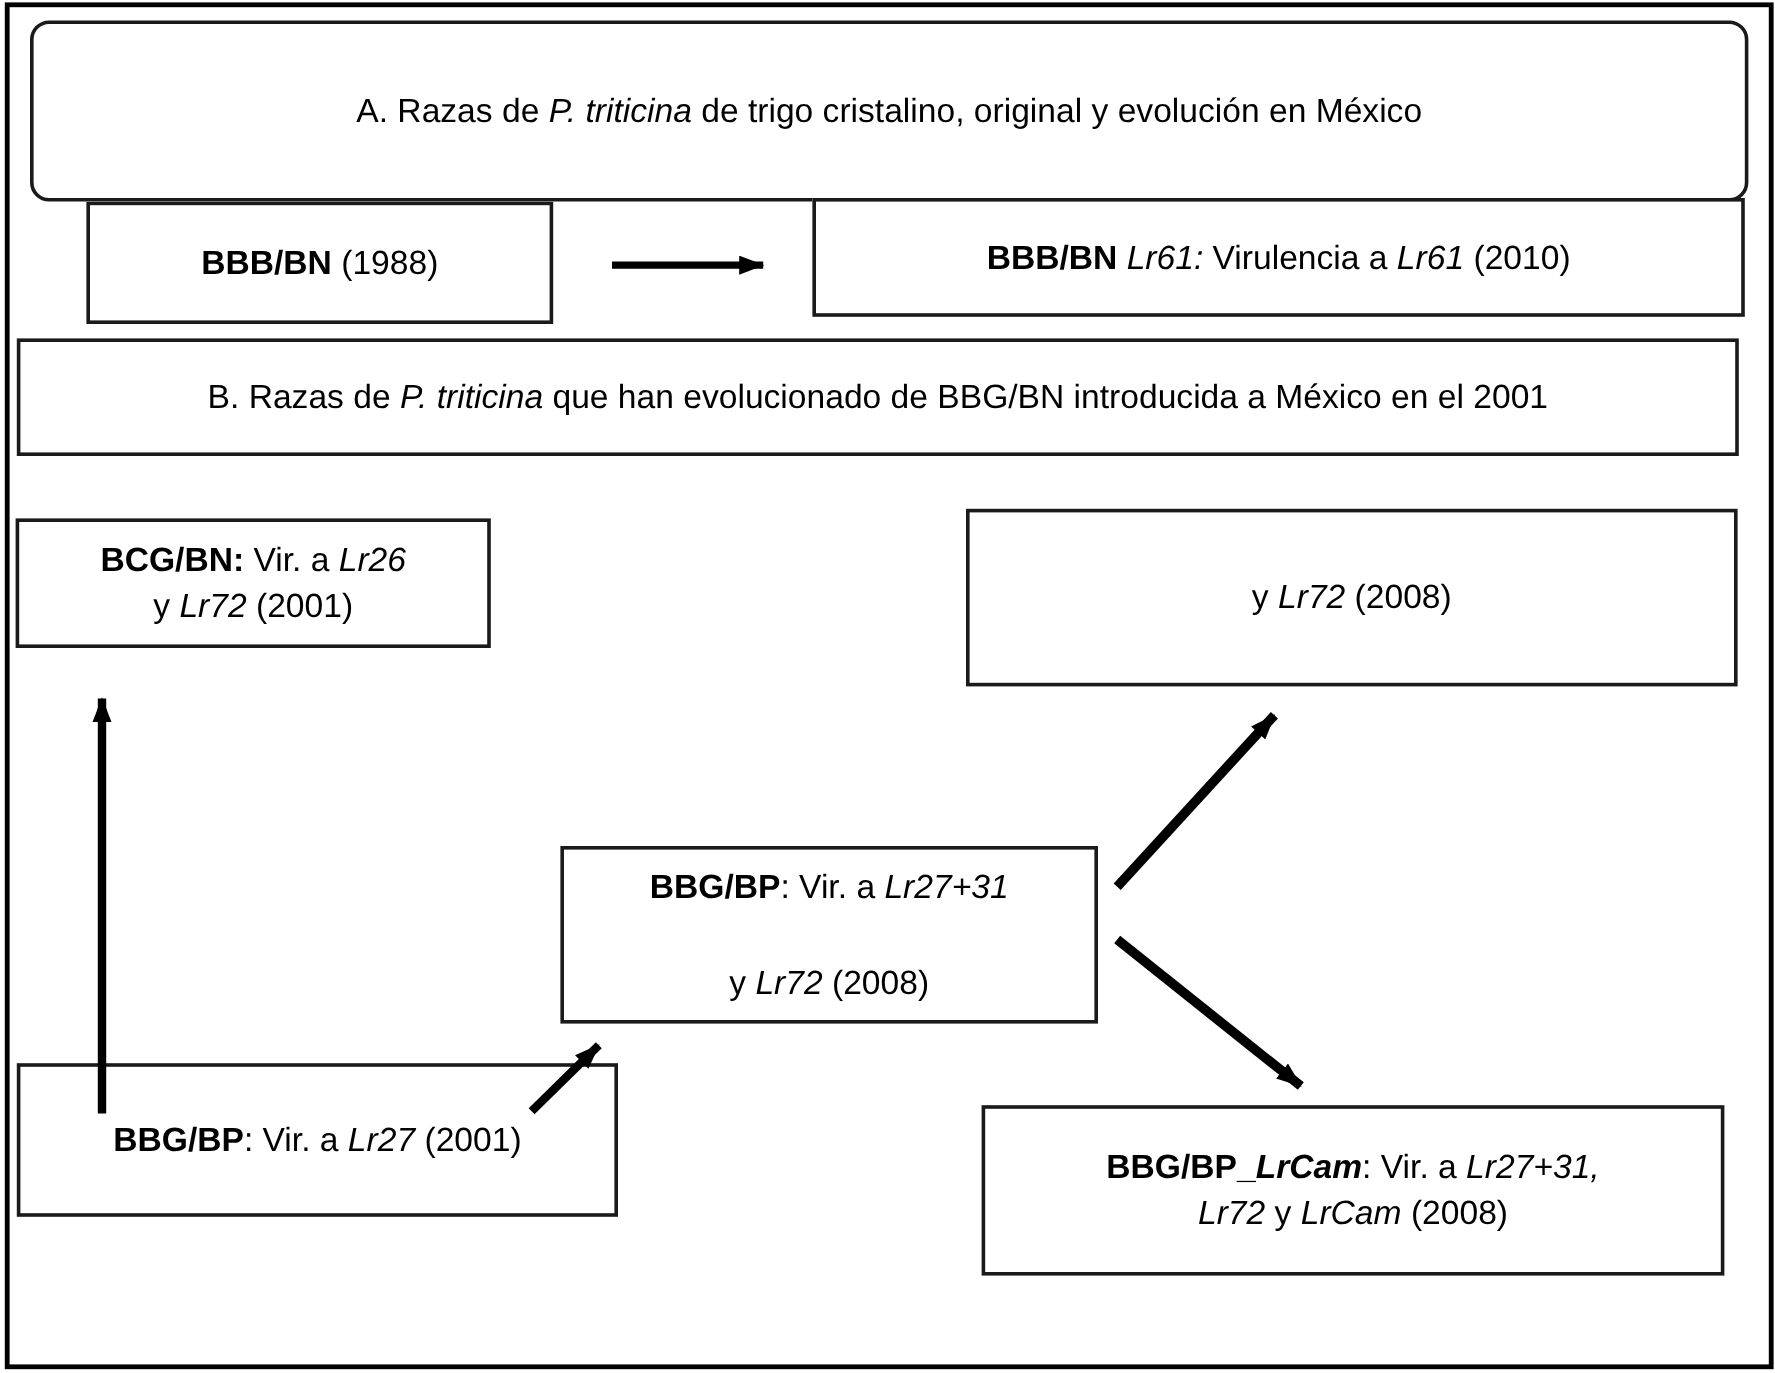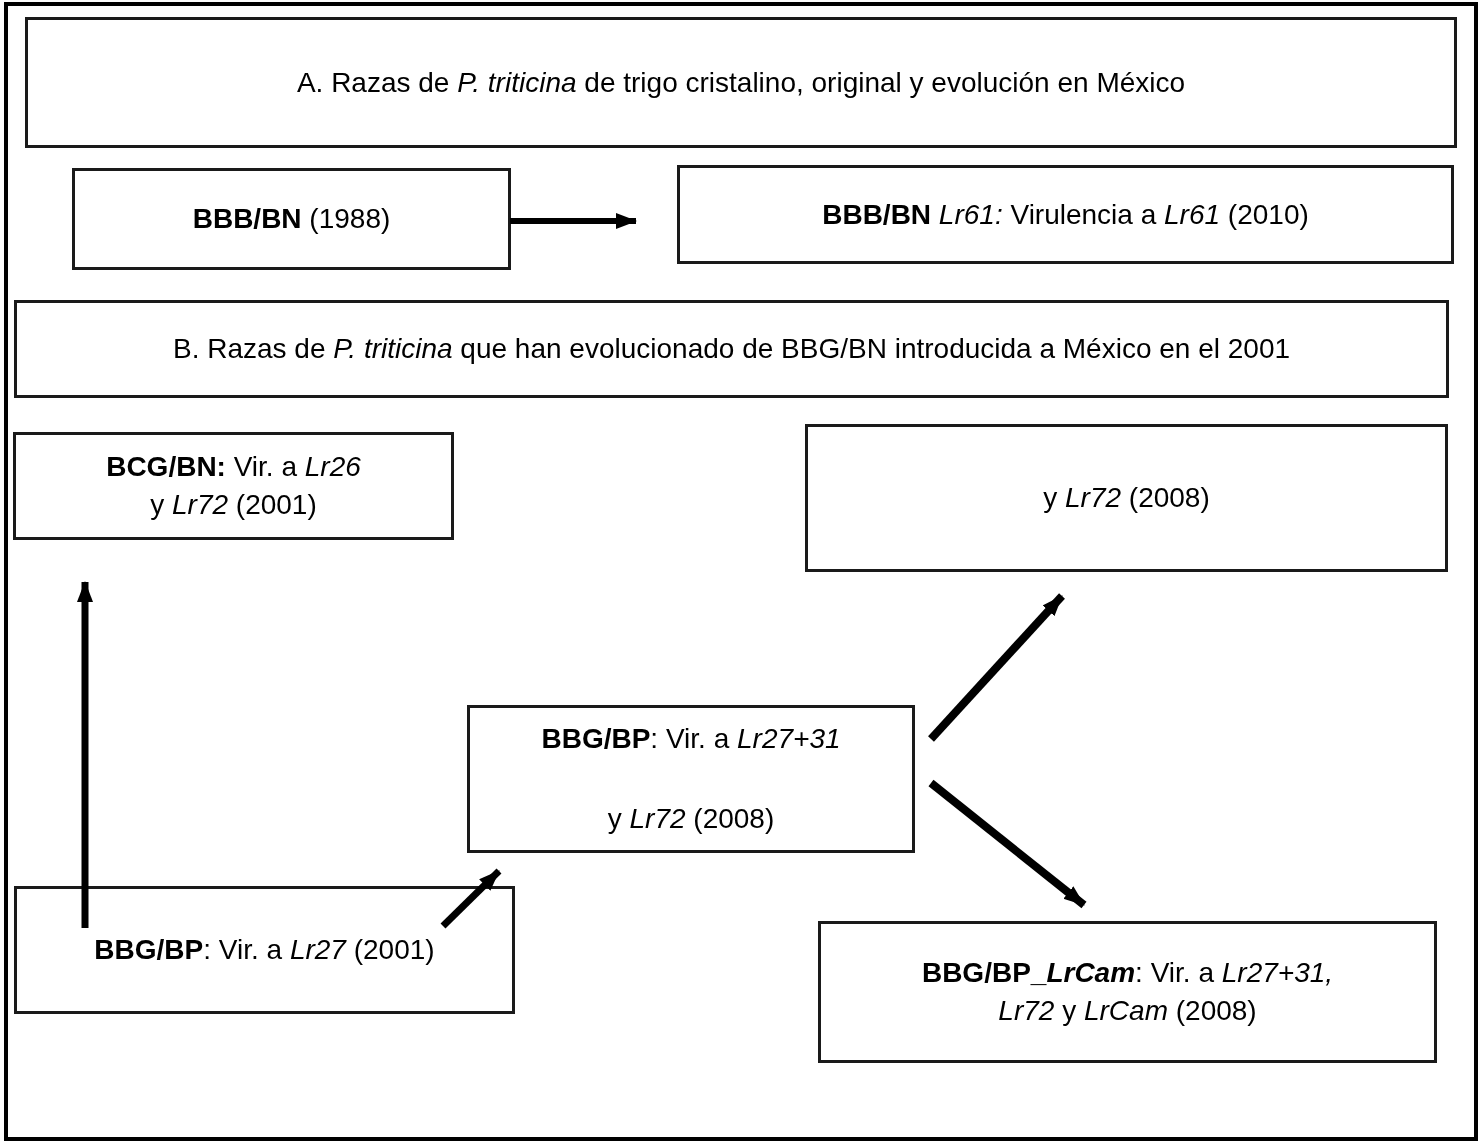--- a/index.html
+++ b/index.html
@@ -44,25 +44,25 @@
   .i { font-style: italic; }
   svg.arrows {
     position: absolute;
     left: 0;
     top: 0;
     width: 1479px;
     height: 1144px;
     pointer-events: none;
   }
   
-  #box-a      { left: 25px;  top: 17px;  width: 1432px; height: 131px; }
-  #box-bbb88  { left: 72px;  top: 168px; width: 439px;  height: 102px; }
+  #box-a      { left: 25px;  top: 17px;  width: 1432px; height: 151px; border-radius: 16px; }
+  #box-bbb88  { left: 72px;  top: 168px; width: 389px;  height: 102px; }
   #box-lr61   { left: 677px; top: 165px; width: 777px;  height: 99px; text-align: right;  }
-  #box-b      { left: 14px;  top: 300px; width: 1435px; height: 98px;  }
-  #box-bcg    { left: 13px;  top: 432px; width: 441px;  height: 108px; text-align: center; }
+  #box-b      { left: 14px;  top: 282px; width: 1435px; height: 98px;  }
+  #box-bcg    { left: 13px;  top: 432px; width: 396px;  height: 108px; text-align: center; }
   #box-cbg    { left: 805px; top: 424px; width: 643px;  height: 148px; }
   #box-mid    { left: 467px; top: 705px; width: 448px;  height: 148px; gap: 42px; }
   #box-bl     { left: 14px;  top: 886px; width: 501px;  height: 128px; }
   #box-lrcam  { left: 818px; top: 921px; width: 619px;  height: 142px; }
 </style>
 </head>
 <body>
 
 <div class="canvas">
 

